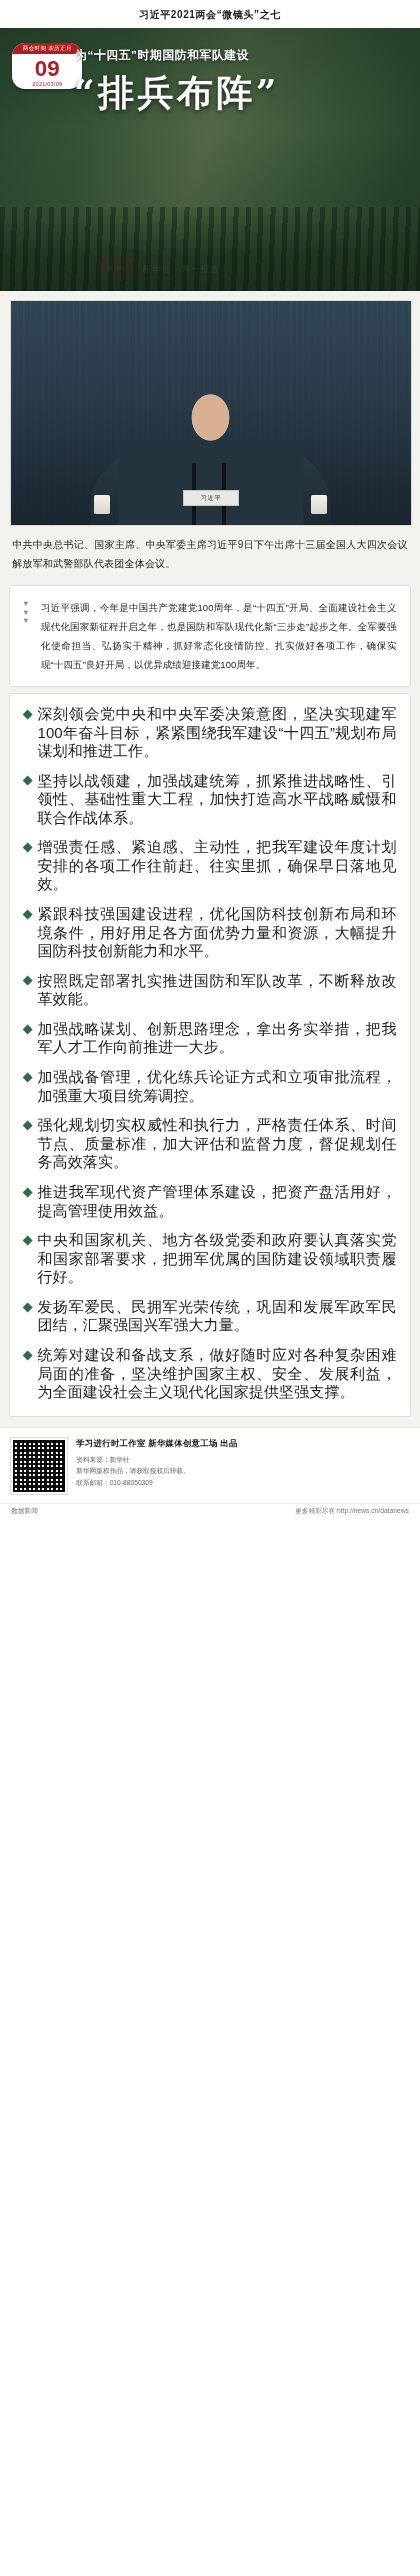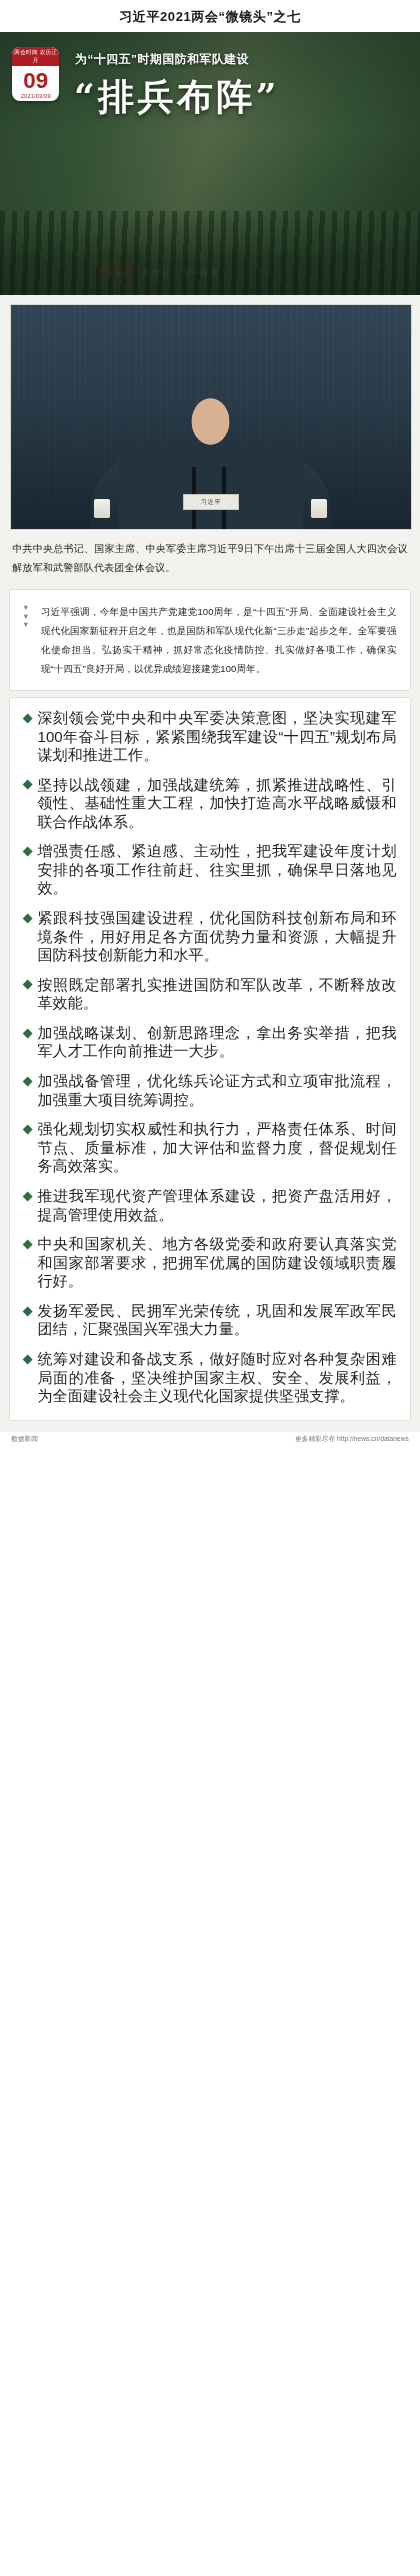--- a/index.html
+++ b/index.html
@@ -17,21 +17,21 @@
     position: relative;
     background: #f2f3ee;
     overflow: hidden;
   }
 
   
   .top-title {
     background: #ffffff;
     padding: 7.8px 0 6.7px 0;
     text-align: center;
-    font-size: 13px;
+    font-size: 10px;
     font-weight: bold;
     letter-spacing: 0.6px;
     color: #1a1a1a;
   }
 
   
   .hero {
     position: relative;
     width: 420px;
     height: 263px;
@@ -61,23 +61,23 @@
       radial-gradient(ellipse 25px 35px at 235px 99px, #2c4230 58%, transparent 60%),
       radial-gradient(ellipse 25px 35px at 286px 103px, #314936 58%, transparent 60%),
       radial-gradient(ellipse 25px 35px at 336px 99px, #2a3f2d 58%, transparent 60%),
       radial-gradient(ellipse 25px 35px at 387px 103px, #334b37 58%, transparent 60%);
     opacity: .85;
   }
   .date-badge {
     position: absolute;
     left: 12.3px;
     top: 14.6px;
-    width: 47px;
-    background: #ffffff;
-    border-radius: 8px;
+    width: 70px;
+    background: #ffffff;
+    border-radius: 13px;
     text-align: center;
     box-shadow: 0 1.1px 2.8px rgba(0,0,0,.3);
     overflow: hidden;
   }
   .date-badge .db-top {
     background: #b01d22;
     color: #fff;
     font-size: 5.6px;
     padding: 1.7px 0 1.7px 0;
     letter-spacing: 0.3px;
@@ -417,20 +417,29 @@
     <div class="list-item">
       <div class="bullet"></div>
       <div class="li-text">发扬军爱民、民拥军光荣传统，巩固和发展军政军民团结，汇聚强国兴军强大力量。</div>
     </div>
     <div class="list-item">
       <div class="bullet"></div>
       <div class="li-text">统筹对建设和备战支系，做好随时应对各种复杂困难局面的准备，坚决维护国家主权、安全、发展利益，为全面建设社会主义现代化国家提供坚强支撑。</div>
     </div>
   </div>
 
+  <div class="footer">
+    <div class="qr"></div>
+    <div class="footer-right">
+      <div class="footer-title">学习进行时工作室   新华媒体创意工场  出品</div>
+      <div class="footer-line">资料来源：新华社</div>
+      <div class="footer-line">新华网版权作品，请获取授权后转载。</div>
+      <div class="footer-line">联系邮箱：010-88050309</div>
+    </div>
+  </div>
 
   <div class="footer-bottom">
     <div>数据新闻</div>
     <div>更多精彩尽在 http://news.cn/datanews</div>
   </div>
 
 </div>
 
 
 </body></html>

